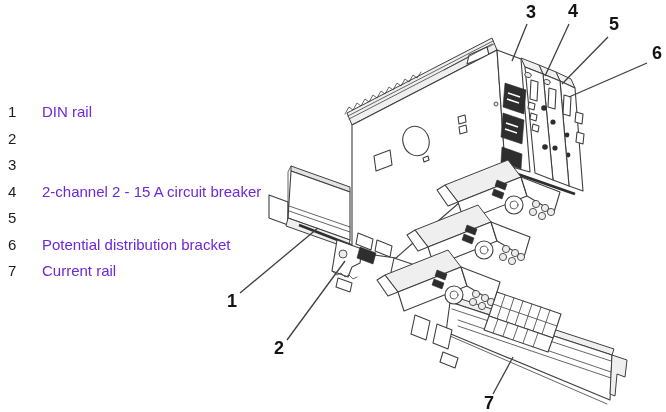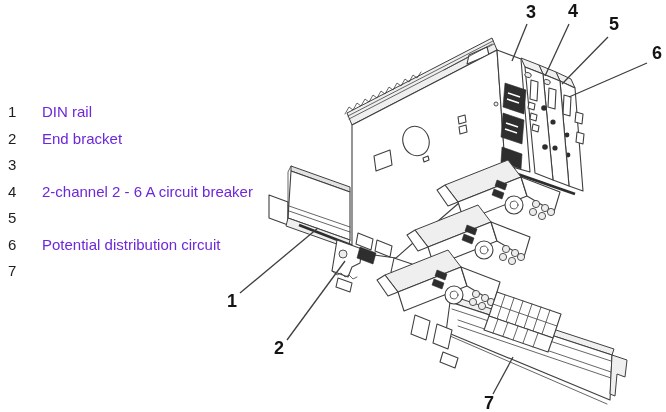--- a/index.html
+++ b/index.html
@@ -28,38 +28,38 @@
 
 <div class="stage">
 
   <div class="legend">
     <div class="legend-row">
       <span class="legend-num">1</span>
       <span class="legend-label">DIN rail</span>
     </div>
     <div class="legend-row">
       <span class="legend-num">2</span>
-      <span class="legend-label">End bracket</span>
     </div>
     <div class="legend-row">
       <span class="legend-num">3</span>
     </div>
     <div class="legend-row">
       <span class="legend-num">4</span>
-      <span class="legend-label">2-channel 2 - 6 A circuit breaker</span>
+      <span class="legend-label">2-channel 2 - 15 A circuit breaker</span>
     </div>
     <div class="legend-row">
       <span class="legend-num">5</span>
     </div>
     <div class="legend-row">
       <span class="legend-num">6</span>
-      <span class="legend-label">Potential distribution circuit</span>
+      <span class="legend-label">Potential distribution bracket</span>
     </div>
     <div class="legend-row">
       <span class="legend-num">7</span>
+      <span class="legend-label">Current rail</span>
     </div>
   </div>
 
   <svg class="diagram" width="666" height="412" viewBox="0 0 666 412">
 
     <g>
       <path class="fw" d="M269,195 L288,202 L288,225 L269,218 Z"></path>
       <path class="fg" d="M291,166 L350,187 L350,192 L291,171 Z"></path>
       <path class="fw" d="M291,171 L350,192 L350,240 L288,218 Z"></path>
       <path class="ln2" d="M289,206 L350,227 M289,211 L350,232"></path>

